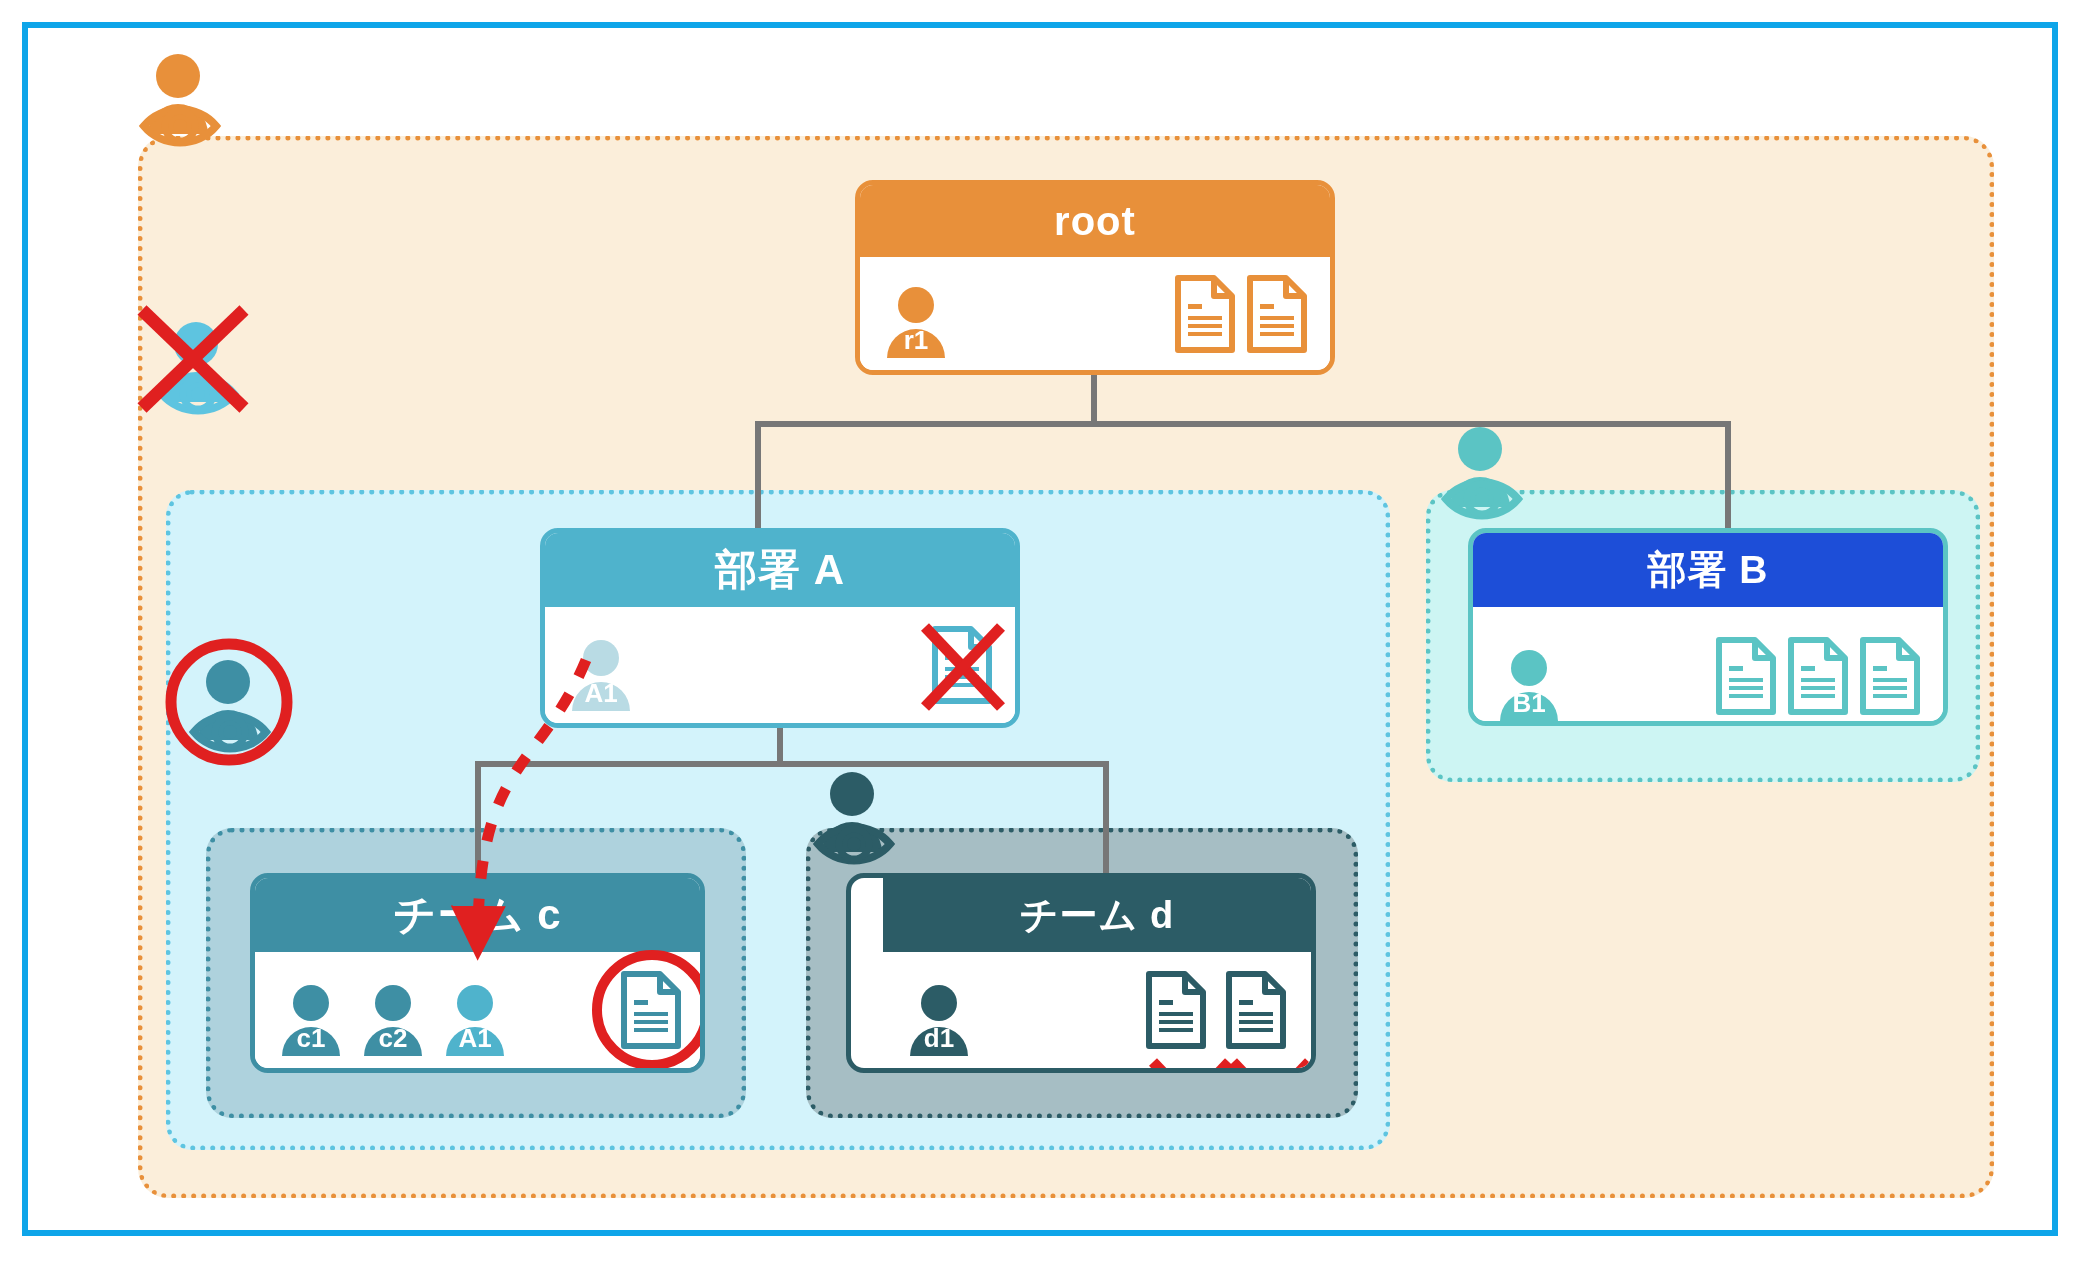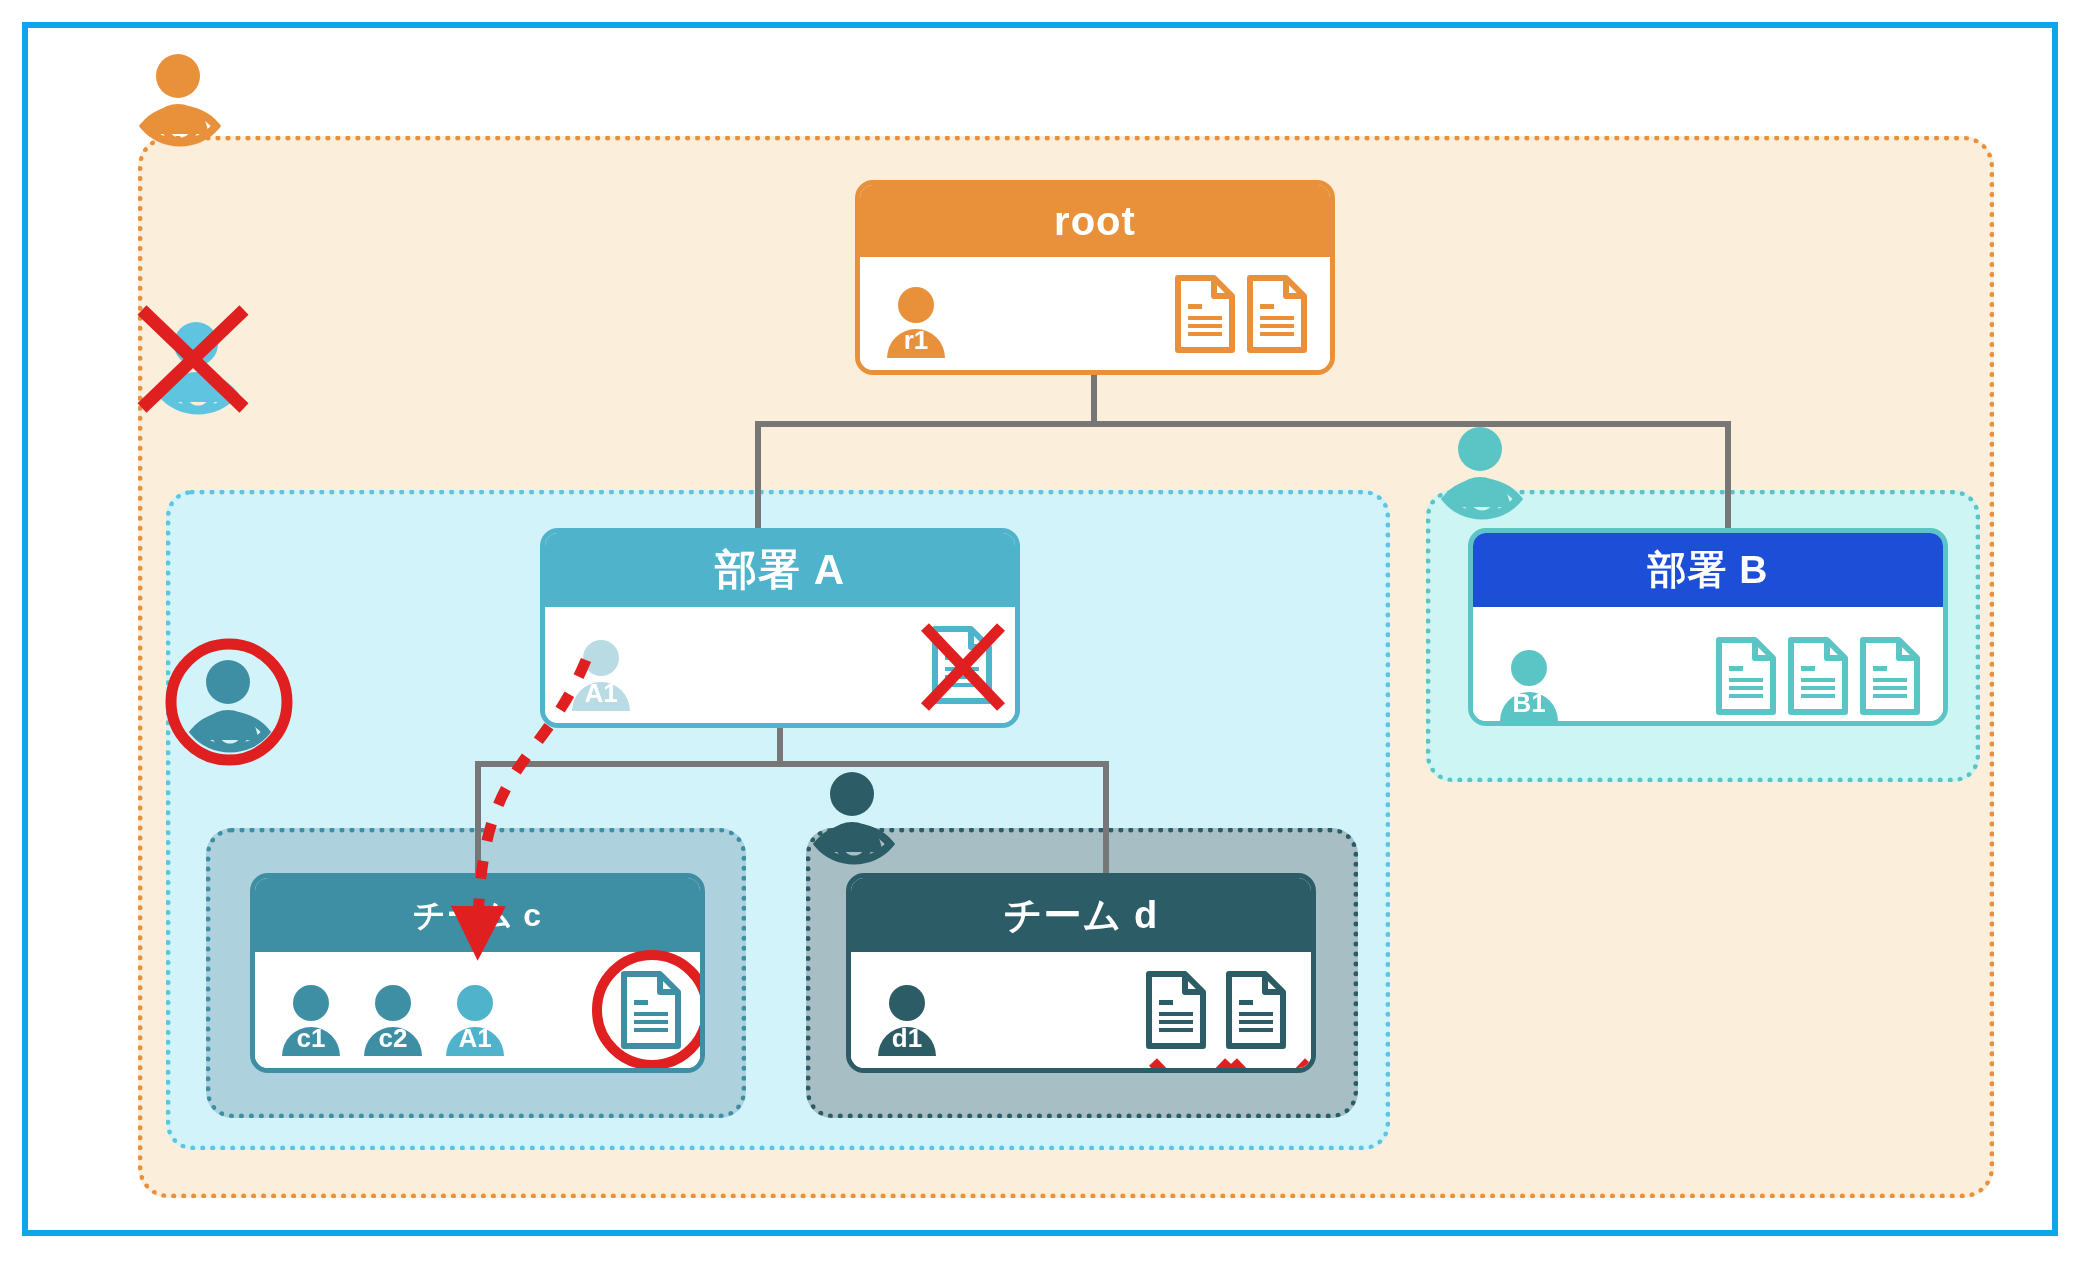--- a/index.html
+++ b/index.html
@@ -40,24 +40,24 @@
 
   .n-deptA{left:512px;top:500px;width:480px;height:200px;border:5px solid #4fb3cc;}
   .n-deptA .hdr{background:#4fb3cc;height:74px;line-height:74px;font-size:42px;}
   .n-deptA .body{height:calc(100% - 74px);}
 
   .n-deptB{left:1440px;top:500px;width:480px;height:198px;border:5px solid #5bc4c4;}
   .n-deptB .hdr{background:#1d4ed8;height:74px;line-height:74px;font-size:39px;text-align:center;}
   .n-deptB .body{height:calc(100% - 74px);margin-top:12px;}
 
   .n-teamC{left:222px;top:845px;width:455px;height:200px;border:5px solid #3e8fa4;}
-  .n-teamC .hdr{background:#3e8fa4;height:74px;line-height:74px;font-size:32px;}
+  .n-teamC .hdr{background:#3e8fa4;height:74px;line-height:74px;font-size:42px;}
   .n-teamC .body{height:calc(100% - 74px);}
 
-  .n-teamD{left:818px;top:845px;width:470px;height:200px;border:5px solid #2c5c66;}
+  .n-teamD{left:818px;top:845px;width:470px;height:200px;border:5px solid #2c5c66;padding-left:32px;}
   .n-teamD .hdr{background:#2c5c66;height:74px;line-height:74px;font-size:38px;}
   .n-teamD .body{height:calc(100% - 74px);}
 
   .slotL{position:absolute;left:22px;bottom:6px;display:flex;align-items:center;gap:8px;}
   .slotR{position:absolute;right:22px;top:50%;transform:translateY(-50%);
          display:flex;align-items:center;gap:10px;}
 
   .person{position:relative;width:68px;height:80px;}
   .person .pname{position:absolute;left:0;right:0;bottom:8px;text-align:center;
        color:#ffffff;font-weight:bold;font-size:26px;pointer-events:none;}

